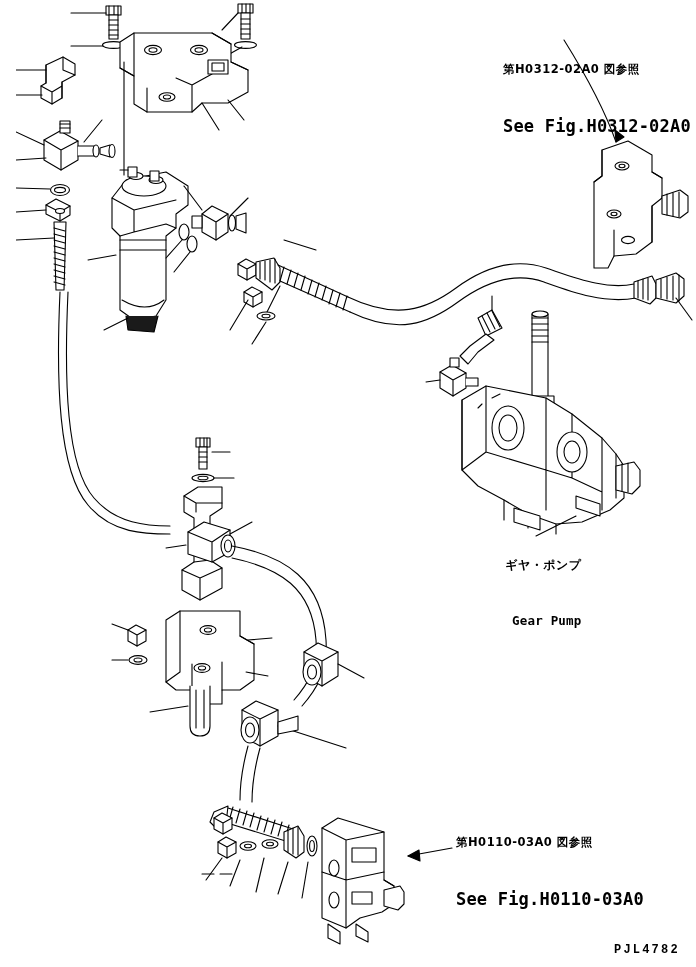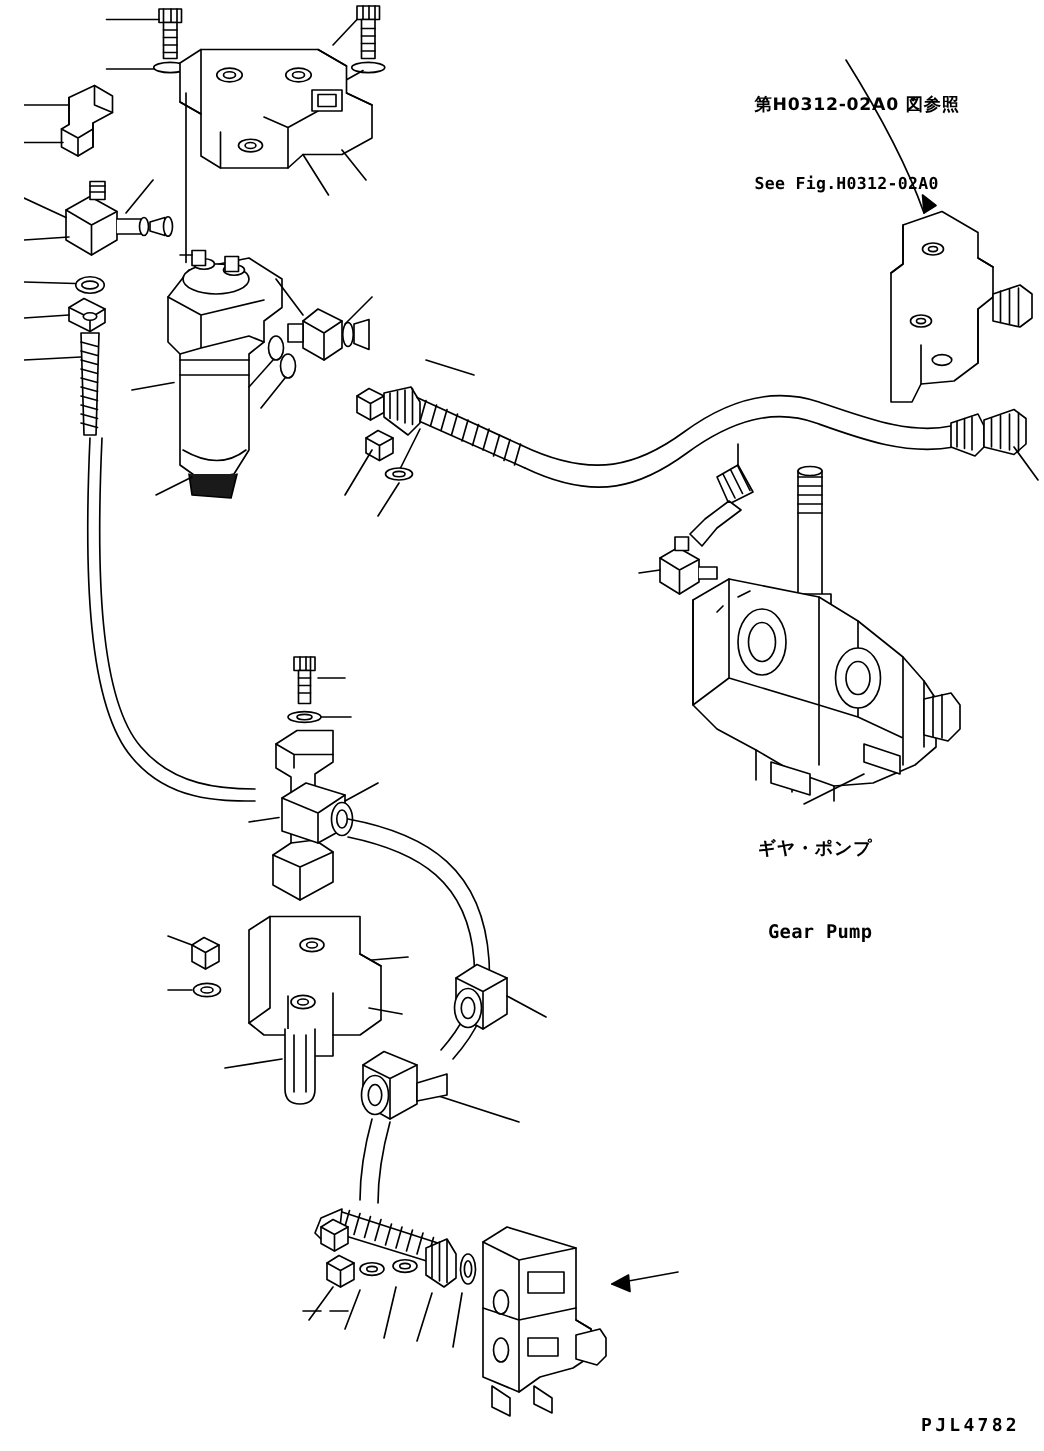--- a/index.html
+++ b/index.html
@@ -1,21 +1,21 @@
 <!DOCTYPE html>
 <html><head>
 <meta charset="utf-8">
 <style>
   html,body{margin:0;padding:0;background:#ffffff;}
   body{width:696px;height:967px;position:relative;font-family:"Liberation Sans",sans-serif;color:#000;}
   #stage{position:absolute;left:16px;top:0;width:696px;height:967px;overflow:hidden;}
   svg#art{position:absolute;left:0;top:0;width:696px;height:967px;}
   .lbl{position:absolute;white-space:pre;line-height:1.25;}
   .jp{font-family:"DejaVu Sans",sans-serif;font-size:11.5px;letter-spacing:.5px;font-weight:bold;}
-  .en{font-family:"DejaVu Sans Mono","Liberation Mono",monospace;font-size:11px;font-weight:bold;letter-spacing:.2px;}
+  .en{font-family:"DejaVu Sans Mono","Liberation Mono",monospace;font-size:17px;font-weight:bold;letter-spacing:.2px;}
   .code{font-family:"DejaVu Sans Mono","Liberation Mono",monospace;font-size:12px;letter-spacing:2.2px;font-weight:bold;}
   .gearlbl{text-align:right;}
   .gearlbl .jp{font-size:12px;}
   .gearlbl .en{font-size:12.5px;margin-left:28px;}
 </style>
 </head>
 <body>
 
 <div id="stage">
 
@@ -331,16 +331,20 @@
 <div class="lbl" style="left:487px;top:22px;">
   <div class="jp">第H0312-02A0 図参照</div>
   <div class="en">See Fig.H0312-02A0</div>
 </div>
 
 <div class="lbl gearlbl" style="left:468px;top:518px;">
   <div class="jp">ギヤ・ポンプ</div>
   <div class="en">Gear Pump</div>
 </div>
 
-
-<div class="lbl code" style="left:598px;top:943px;">PJL4782</div>
-
+<div class="lbl" style="left:440px;top:795px;">
+  <div class="jp">第H0110-03A0 図参照</div>
+  <div class="en">See Fig.H0110-03A0</div>
 </div>
 
+<div class="lbl code" style="left:598px;top:943px;font-family:Liberation Mono, monospace;">PJL4782</div>
+
+</div>
+
 </body></html>

